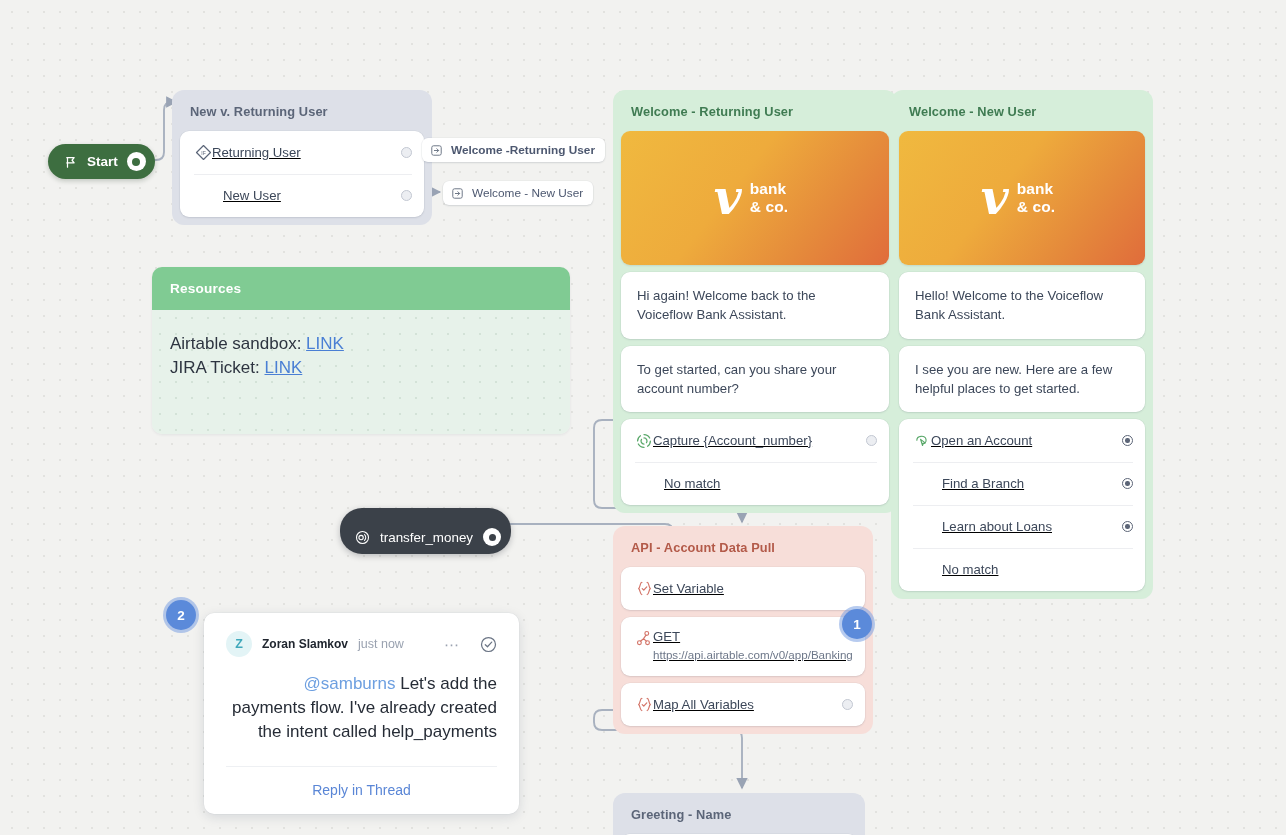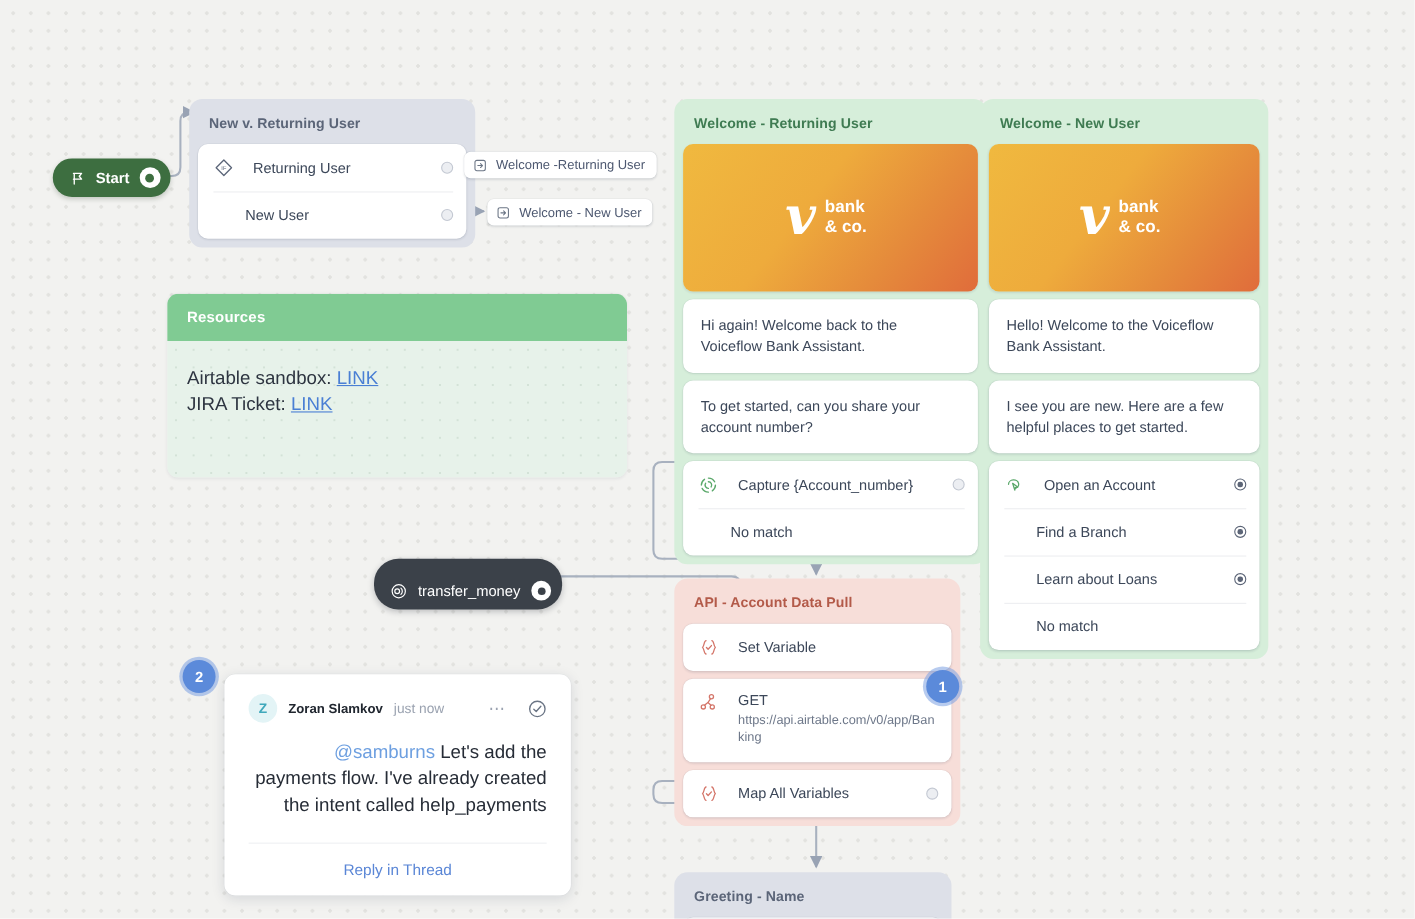--- a/index.html
+++ b/index.html
@@ -34,24 +34,25 @@
     background: #fff;
     border-radius: 9px;
     box-shadow: 0 1px 2px rgba(20,30,60,.10), 0 0 0 .5px rgba(20,30,60,.05);
     overflow: hidden;
     margin-bottom: 7px;
   }
   .step-group:last-child { margin-bottom: 0; }
   .step {
     display: flex;
     align-items: center;
-    gap: 18px;
+    gap: 0;
     padding: 11px 12px 11px 14px;
     min-height: 43px;
     position: relative;
+    text-decoration: underline;
   }
   .step + .step::before {
     content: "";
     position: absolute; left: 14px; right: 12px; top: 0;
     height: 1px; background: #edeef1;
   }
   .step .ico { width: 18px; height: 18px; flex: none; display: flex; align-items: center; justify-content: center; }
   .step .lbl {
     font-size: 13.2px; color: #3c4759; line-height: 1.35; flex: 1 1 auto;
   }
@@ -267,21 +268,21 @@
         <span class="lbl">Returning User</span>
         <span class="port"></span>
       </div>
       <div class="step noicon">
         <span class="lbl">New User</span>
         <span class="port"></span>
       </div>
     </div>
   </div>
 
-  <div class="link-chip" style="left:422px; top:138px;">
+  <div class="link-chip" style="left:422px; top:138px;font-weight:bold;">
     <span class="ico" style="display:flex;">
       <svg width="13" height="13" viewBox="0 0 16 16" fill="none">
         <rect x="2.2" y="2.2" width="11.6" height="11.6" rx="2.2" stroke="#6b7governs" stroke-width="1.2"></rect>
         <rect x="2.2" y="2.2" width="11.6" height="11.6" rx="2.2" stroke="#6b7585" stroke-width="1.2"></rect>
         <path d="M5.4 8 L10.4 8 M8.4 5.8 L10.6 8 L8.4 10.2" stroke="#6b7585" stroke-width="1.2" stroke-linecap="round" stroke-linejoin="round"></path>
       </svg>
     </span>
     <span>Welcome -Returning User</span>
   </div>
   <div class="link-chip" style="left:443px; top:181px;">

